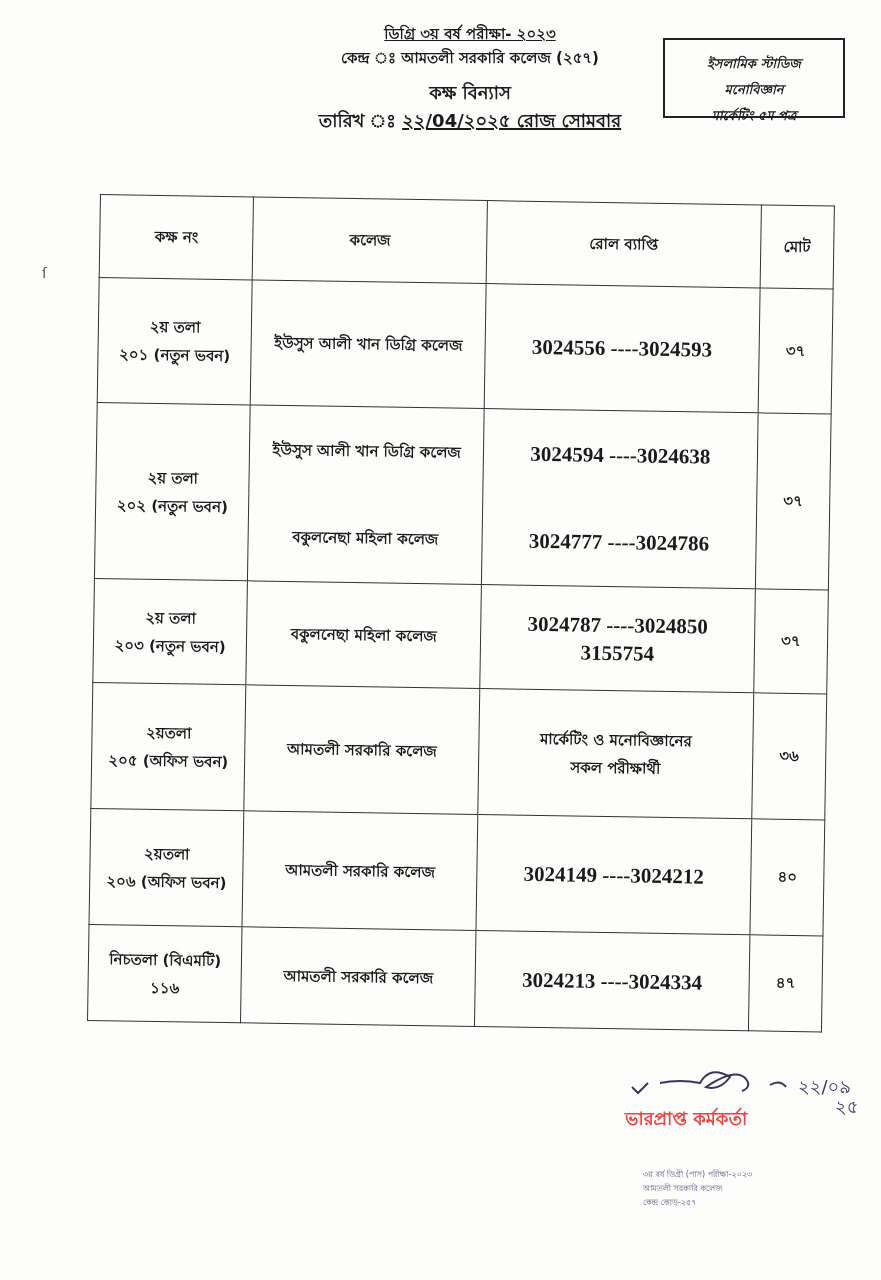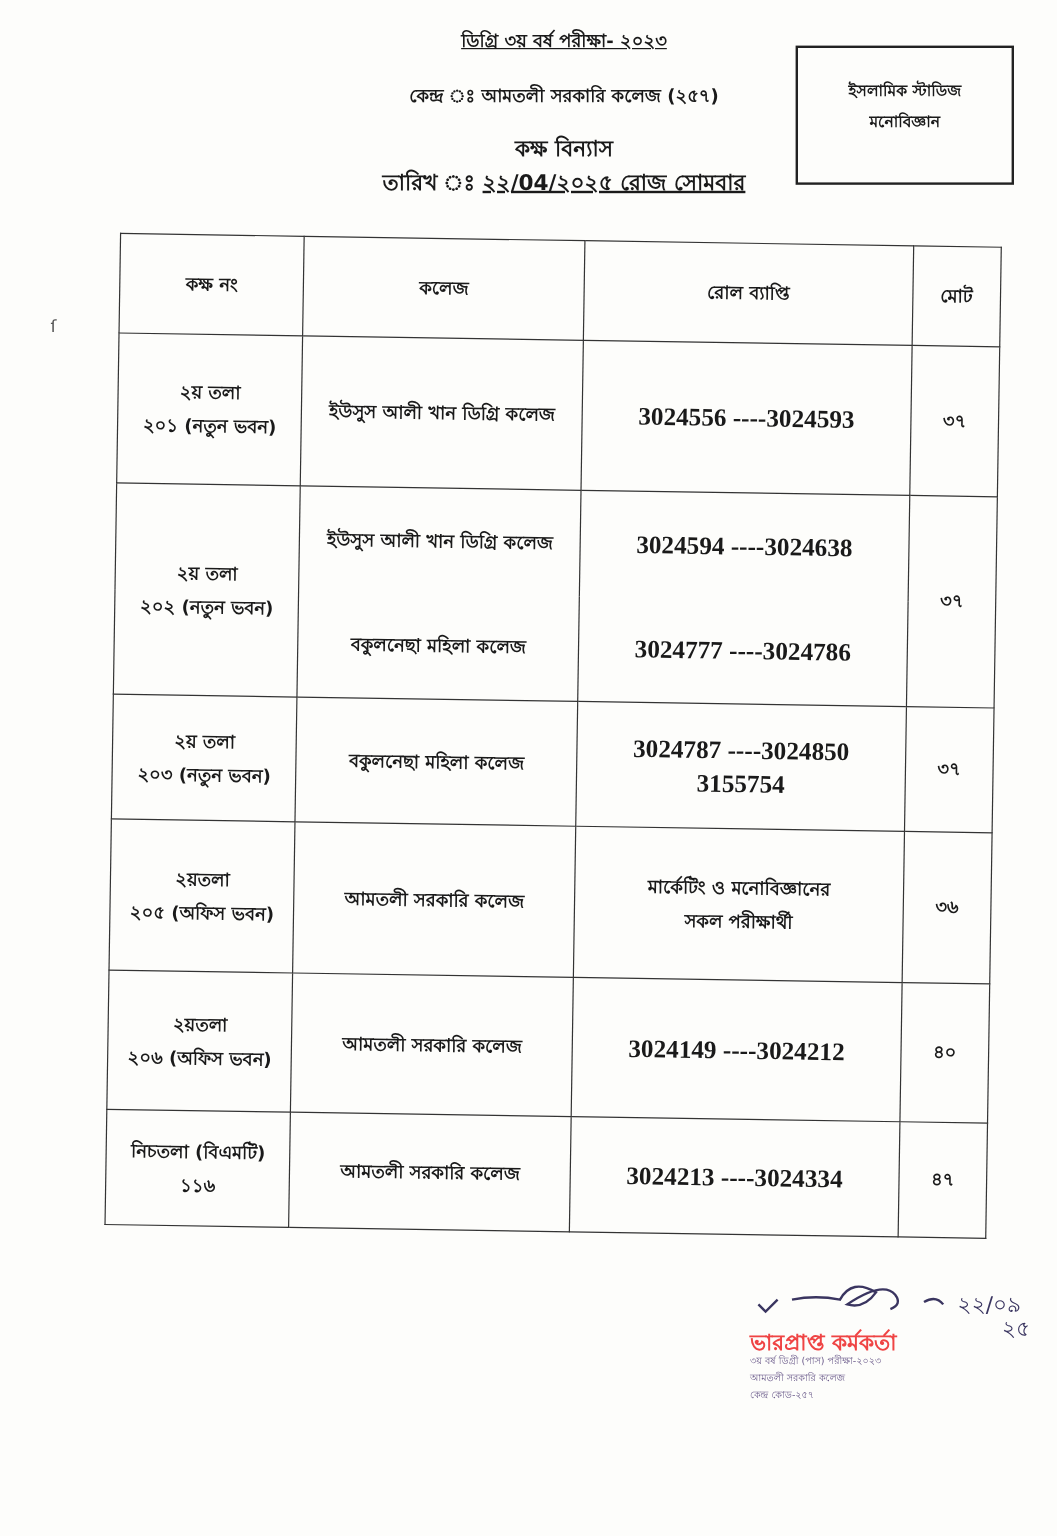--- a/index.html
+++ b/index.html
@@ -2,63 +2,64 @@
 <html><head>
 <meta charset="utf-8">
 <style>
   html, body { margin:0; padding:0; }
   body {
     width:881px; height:1280px; background:#fdfdfb; position:relative; overflow:hidden;
     font-family:"DejaVu Sans", sans-serif; color:#1a1a1a;
   }
   .header { position:absolute; left:280px; top:22px; width:380px; text-align:center; }
   .header .l1 { font-size:15px; font-weight:bold; line-height:24px;text-decoration:underline; }
-  .header .l2 { font-size:15px; font-weight:bold; line-height:24px;margin-top:22px; }
-  .header .l3 { font-size:18px; font-weight:bold; margin-top:20px; line-height:26px; }
+  .header .l2 { font-size:15px; font-weight:bold; line-height:24px; }
+  .header .l3 { font-size:18px; font-weight:bold; margin-top:10px; line-height:26px; }
   .header .l4 { font-size:18px; font-weight:bold; line-height:30px; }
   .header .l4 .u { text-decoration:underline; text-decoration-thickness:2px; }
   .subjects {
-    position:absolute; left:663px; top:38px; width:182px; height:116px;
+    position:absolute; left:663px; top:38px; width:182px; height:80px;
     border:2px solid #222; text-align:center; font-size:13px; font-weight:bold;
-    padding-top:24px; box-sizing:border-box; line-height:26px;
+    padding-top:11px; box-sizing:border-box; line-height:26px;font-style:italic;
   }
   table.rooms {
     position:absolute; left:100px; top:194px; width:735px;
     border-collapse:collapse; transform:rotate(0.9deg); transform-origin:left top;
   }
   table.rooms th, table.rooms td {
     border:1.5px solid #333; text-align:center; vertical-align:middle;
     font-weight:bold; font-size:15px;
   }
   table.rooms th { height:80px; font-size:15px; }
   .c1 { width:150px; } .c2 { width:230px; } .c3 { width:270px; } .c4 { width:70px; }
   .roll { font-family:"Liberation Serif", serif; font-size:21px; font-weight:bold; line-height:28px; }
   .room-label { line-height:28px; }
   .college { padding:6px 0; line-height:24px; }
   .sig { position:absolute; left:610px; top:1055px; width:260px; height:120px; }
   .sig .scribble { position:absolute; left:10px; top:0; }
   .sig .title { position:absolute; left:15px; top:50px; font-size:18px; font-weight:bold; color:#ef4444; }
-  .sig .sub { position:absolute; left:15px; font-size:8px; color:#6a5a8a; }
+  .sig .sub { position:absolute; left:33px; font-size:8px; color:#6a5a8a;margin-top:40px; }
   .mark { position:absolute; font-size:14px; color:#555; }
 </style>
 </head>
 <body>
 
 <div class="header">
   <div class="l1">ডিগ্রি ৩য় বর্ষ পরীক্ষা- ২০২৩</div>
   <div class="l2">কেন্দ্র ঃ আমতলী সরকারি কলেজ (২৫৭)</div>
   <div class="l3">কক্ষ বিন্যাস</div>
   <div class="l4">
     <span>তারিখ ঃ </span><span class="u">২২/04/২০২৫ রোজ সোমবার</span>
   </div>
 </div>
 
 <div class="subjects">
   <div>ইসলামিক স্টাডিজ</div>
   <div>মনোবিজ্ঞান</div>
+  <div>মার্কেটিং ৫ম পত্র</div>
 </div>
 
 <span class="mark" style="left:42px;top:265px;">ſ</span>
 
 <table class="rooms">
   <thead>
     <tr>
       <th class="c1">কক্ষ নং</th>
       <th class="c2">কলেজ</th>
       <th class="c3">রোল ব্যাপ্তি</th>

